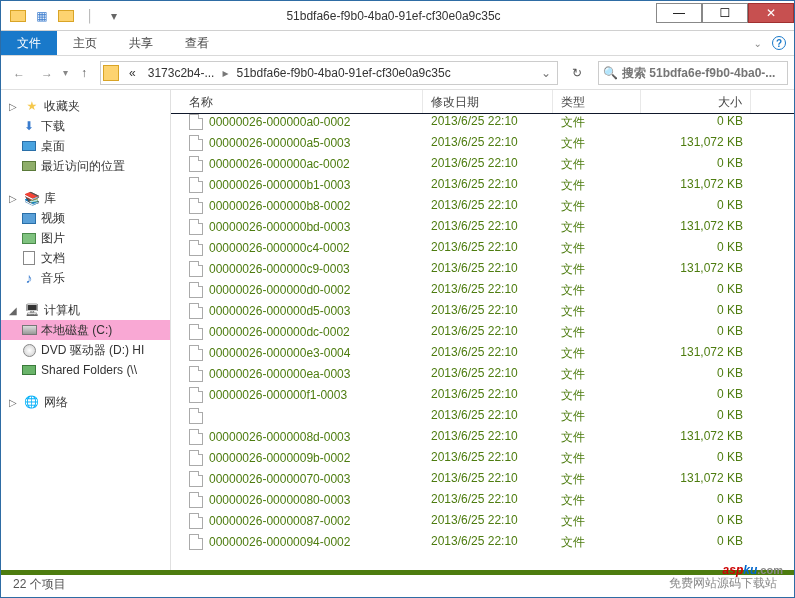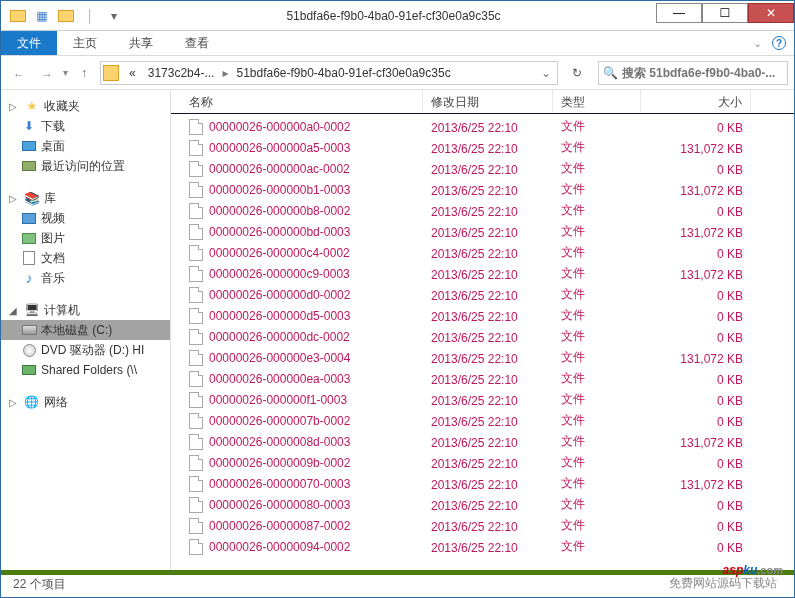--- a/index.html
+++ b/index.html
@@ -23,31 +23,31 @@
 .addr-sep { color: #777; padding: 0 2px; }
 .addr-folder-icon { width:16px; height:16px; background:#fdd370; border:1px solid #d9a426; margin:0 4px 0 2px;}
 .refreshbtn { width: 26px; height: 22px; display:flex; align-items:center; justify-content:center; color:#555; margin-left:2px;}
 .searchbox { width: 190px; height: 24px; border: 1px solid #ccc; display: flex; align-items: center; padding: 0 4px; color: #888; margin-left:4px;}
 .searchbox input { border: none; outline: none; flex: 1; color: #1d4ed8; font-size:12px;font-weight:bold;}
 .content { display: flex; height: 480px; }
 .sidebar { width: 170px; border-right: 1px solid #e0e0e0; padding: 6px 0; overflow: hidden; }
 .tree-group { margin-bottom: 12px; }
 .tree-item { display: flex; align-items: center; height: 20px; padding-left: 20px; gap: 4px; color: #333; white-space:nowrap; overflow:hidden;}
 .tree-item.root { padding-left: 8px; font-weight: normal; }
-.tree-item.selected { background: #a3a3a3; }
+.tree-item.selected { background: #f9a8d4; }
 .tree-expand { width: 11px; color: #666; font-size:10px;}
 .tree-icon { width: 16px; height: 16px; display:inline-flex; align-items:center; justify-content:center;}
 .filelist { flex: 1; overflow-y: auto; overflow-x: hidden; }
 .filehdr { display: flex; height: 24px; border-bottom: 1px solid #0f172a; color: #444; position:sticky; top:0; background:#fff;}
 .filehdr > div { padding: 4px 8px; border-right: 1px solid #e8e8e8; }
 .col-name { width: 252px; padding-left:18px !important;}
 .col-date { width: 130px; }
 .col-type { width: 88px; }
 .col-size { width: 110px; text-align: right; }
-.filerow { display: flex; height: 21px; align-items: flex-end; color: #be185d; }
+.filerow { display: flex; height: 21px; align-items: flex-start; color: #4d7c0f; }
 .filerow .col-name { display: flex; align-items: center; gap: 6px; padding-left:18px;}
 .filerow > div { padding: 0 8px; white-space:nowrap; overflow:hidden;}
 .file-icon { width: 14px; height: 16px; border: 1px solid #aaa; background: #fff; position:relative; flex-shrink:0;}
 .file-icon::after{content:"";position:absolute;top:-1px;right:-1px;width:4px;height:4px;background:#fff;border-left:1px solid #aaa;border-bottom:1px solid #aaa;}
 .statusbar { height: 24px; border-top: 5px solid #4d7c0f; display: flex; align-items: center; padding: 0 12px; color: #555; }
 .watermark { position: absolute; right: 12px; bottom: 18px; font-size: 22px; font-weight: bold; font-style: italic; }
 .watermark .asp { color: #c00; } .watermark .ku { color: #06c; } .watermark .com { color: #888; font-size:11px; font-style:normal;}
 .wm-sub{position:absolute;right:18px;bottom:6px;font-size:12px;color:#888;}
 .ic-star::before{content:"★";color:#f5c84c;}
 .ic-dl::before{content:"⬇";color:#3a7cce;}
@@ -339,21 +339,20 @@
             <span class="file-icon"></span>
             <span>00000026-000000f1-0003</span>
           </div>
           <div class="col-date">2013/6/25 22:10</div>
           <div class="col-type">文件</div>
           <div class="col-size">0 KB</div>
         </div>
         <div class="filerow">
           <div class="col-name">
             <span class="file-icon"></span>
-            <span>00000026-0000007b-0002</span>
           </div>
           <div class="col-date">2013/6/25 22:10</div>
           <div class="col-type">文件</div>
           <div class="col-size">0 KB</div>
         </div>
         <div class="filerow">
           <div class="col-name">
             <span class="file-icon"></span>
             <span>00000026-0000008d-0003</span>
           </div>

